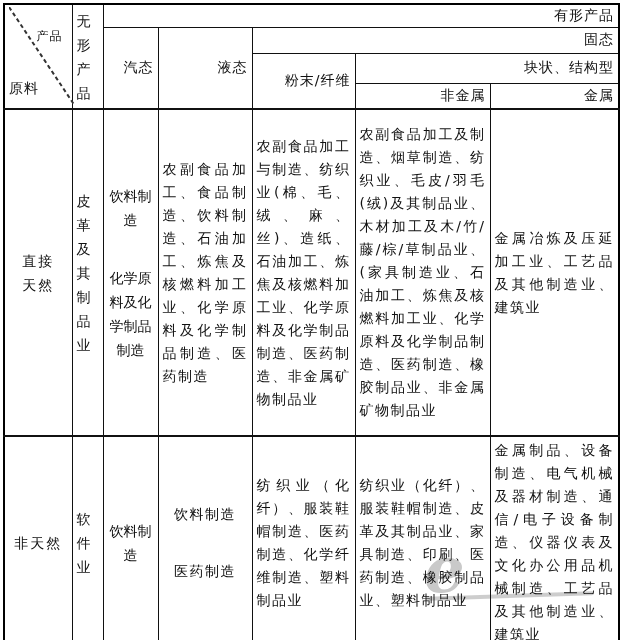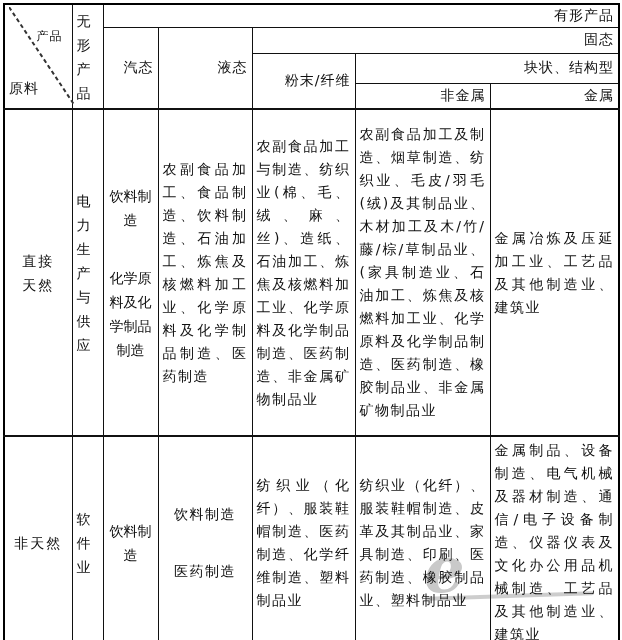--- a/index.html
+++ b/index.html
@@ -164,21 +164,21 @@
     <tr style="height:26px">
       <td class="hdr">非金属</td>
       <td class="hdr">金属</td>
     </tr>
 
     <tr style="height:327px" class="data-row-1">
       <td class="label-cell thick-right">
             <p>直接</p>
             <p>天然</p>
           </td>
-      <td class="col-intangible">电力生产与供应</td>
+      <td class="col-intangible">皮革及其制品业</td>
       <td class="col-gas paras">
             <p>饮料制造</p>
             <p>化学原料及化学制品制造</p>
           </td>
       <td class="data-cell paras">
             <p>农副食品加工、食品制造、饮料制造、石油加工、炼焦及核燃料加工业、化学原料及化学制品制造、医药制造</p>
           </td>
       <td class="data-cell paras">
             <p>农副食品加工与制造、纺织业(棉、毛、绒、麻、丝)、造纸、石油加工、炼焦及核燃料加工业、化学原料及化学制品制造、医药制造、非金属矿物制品业</p>
           </td>

